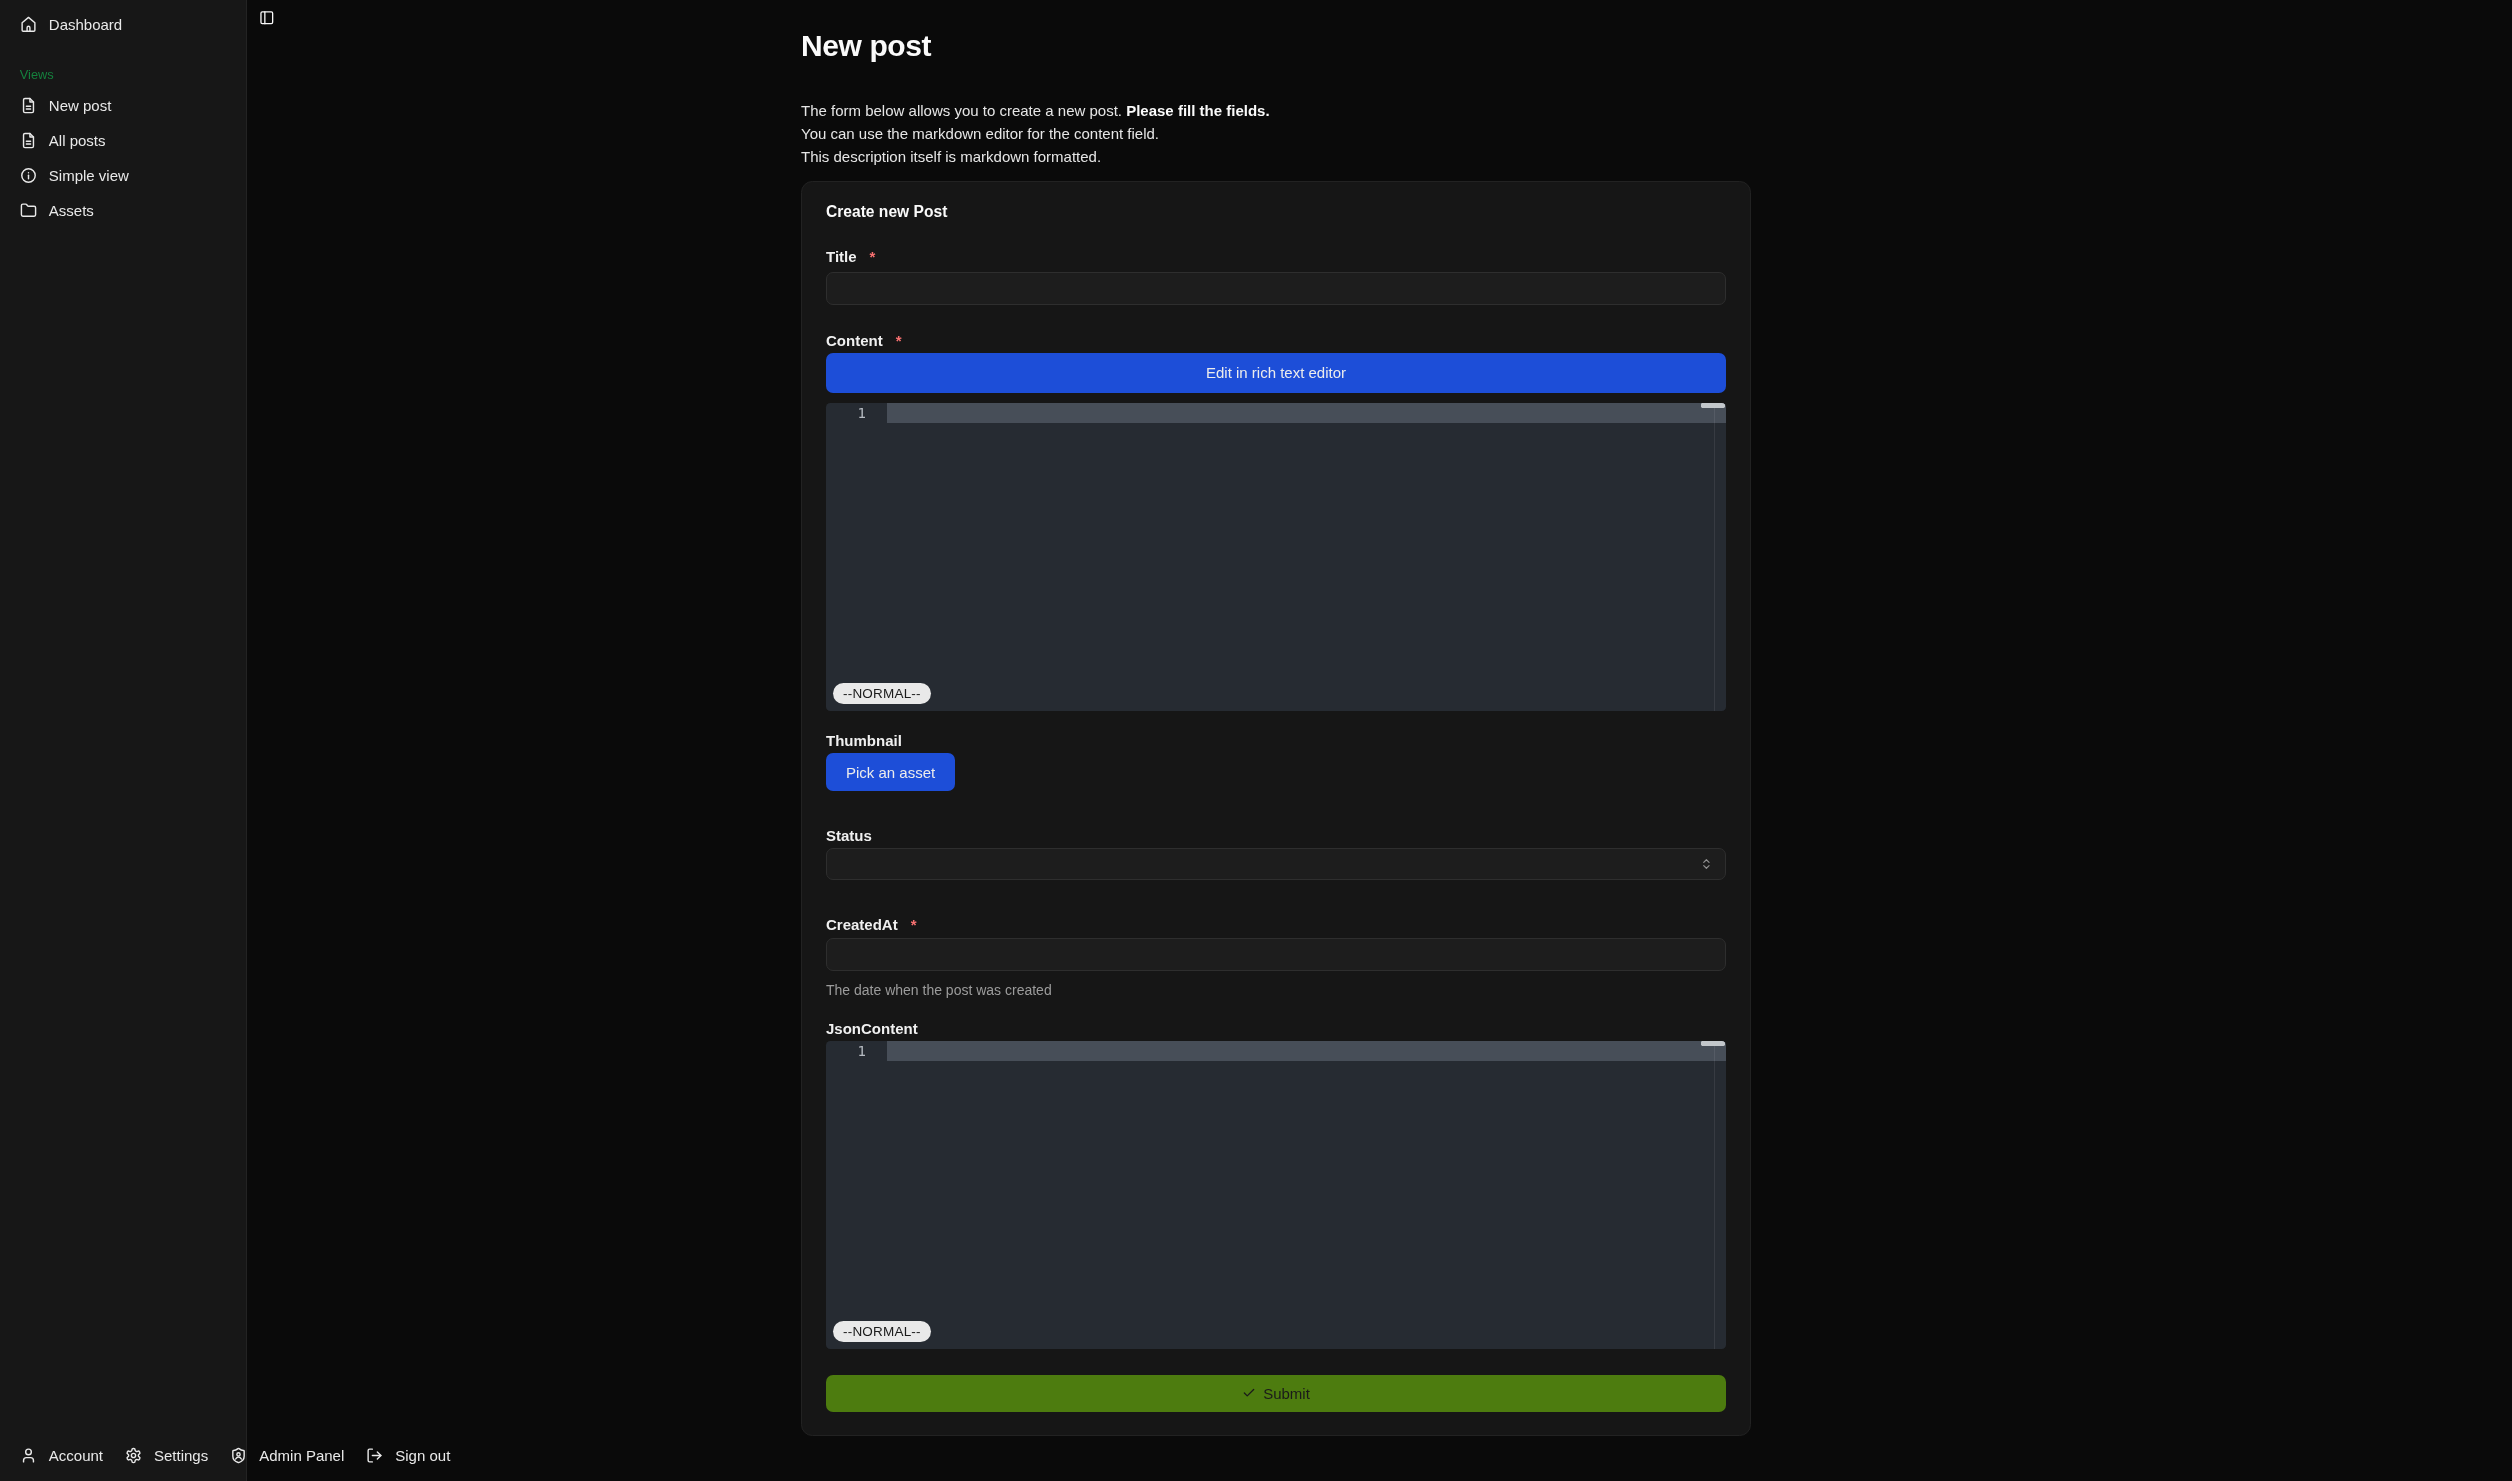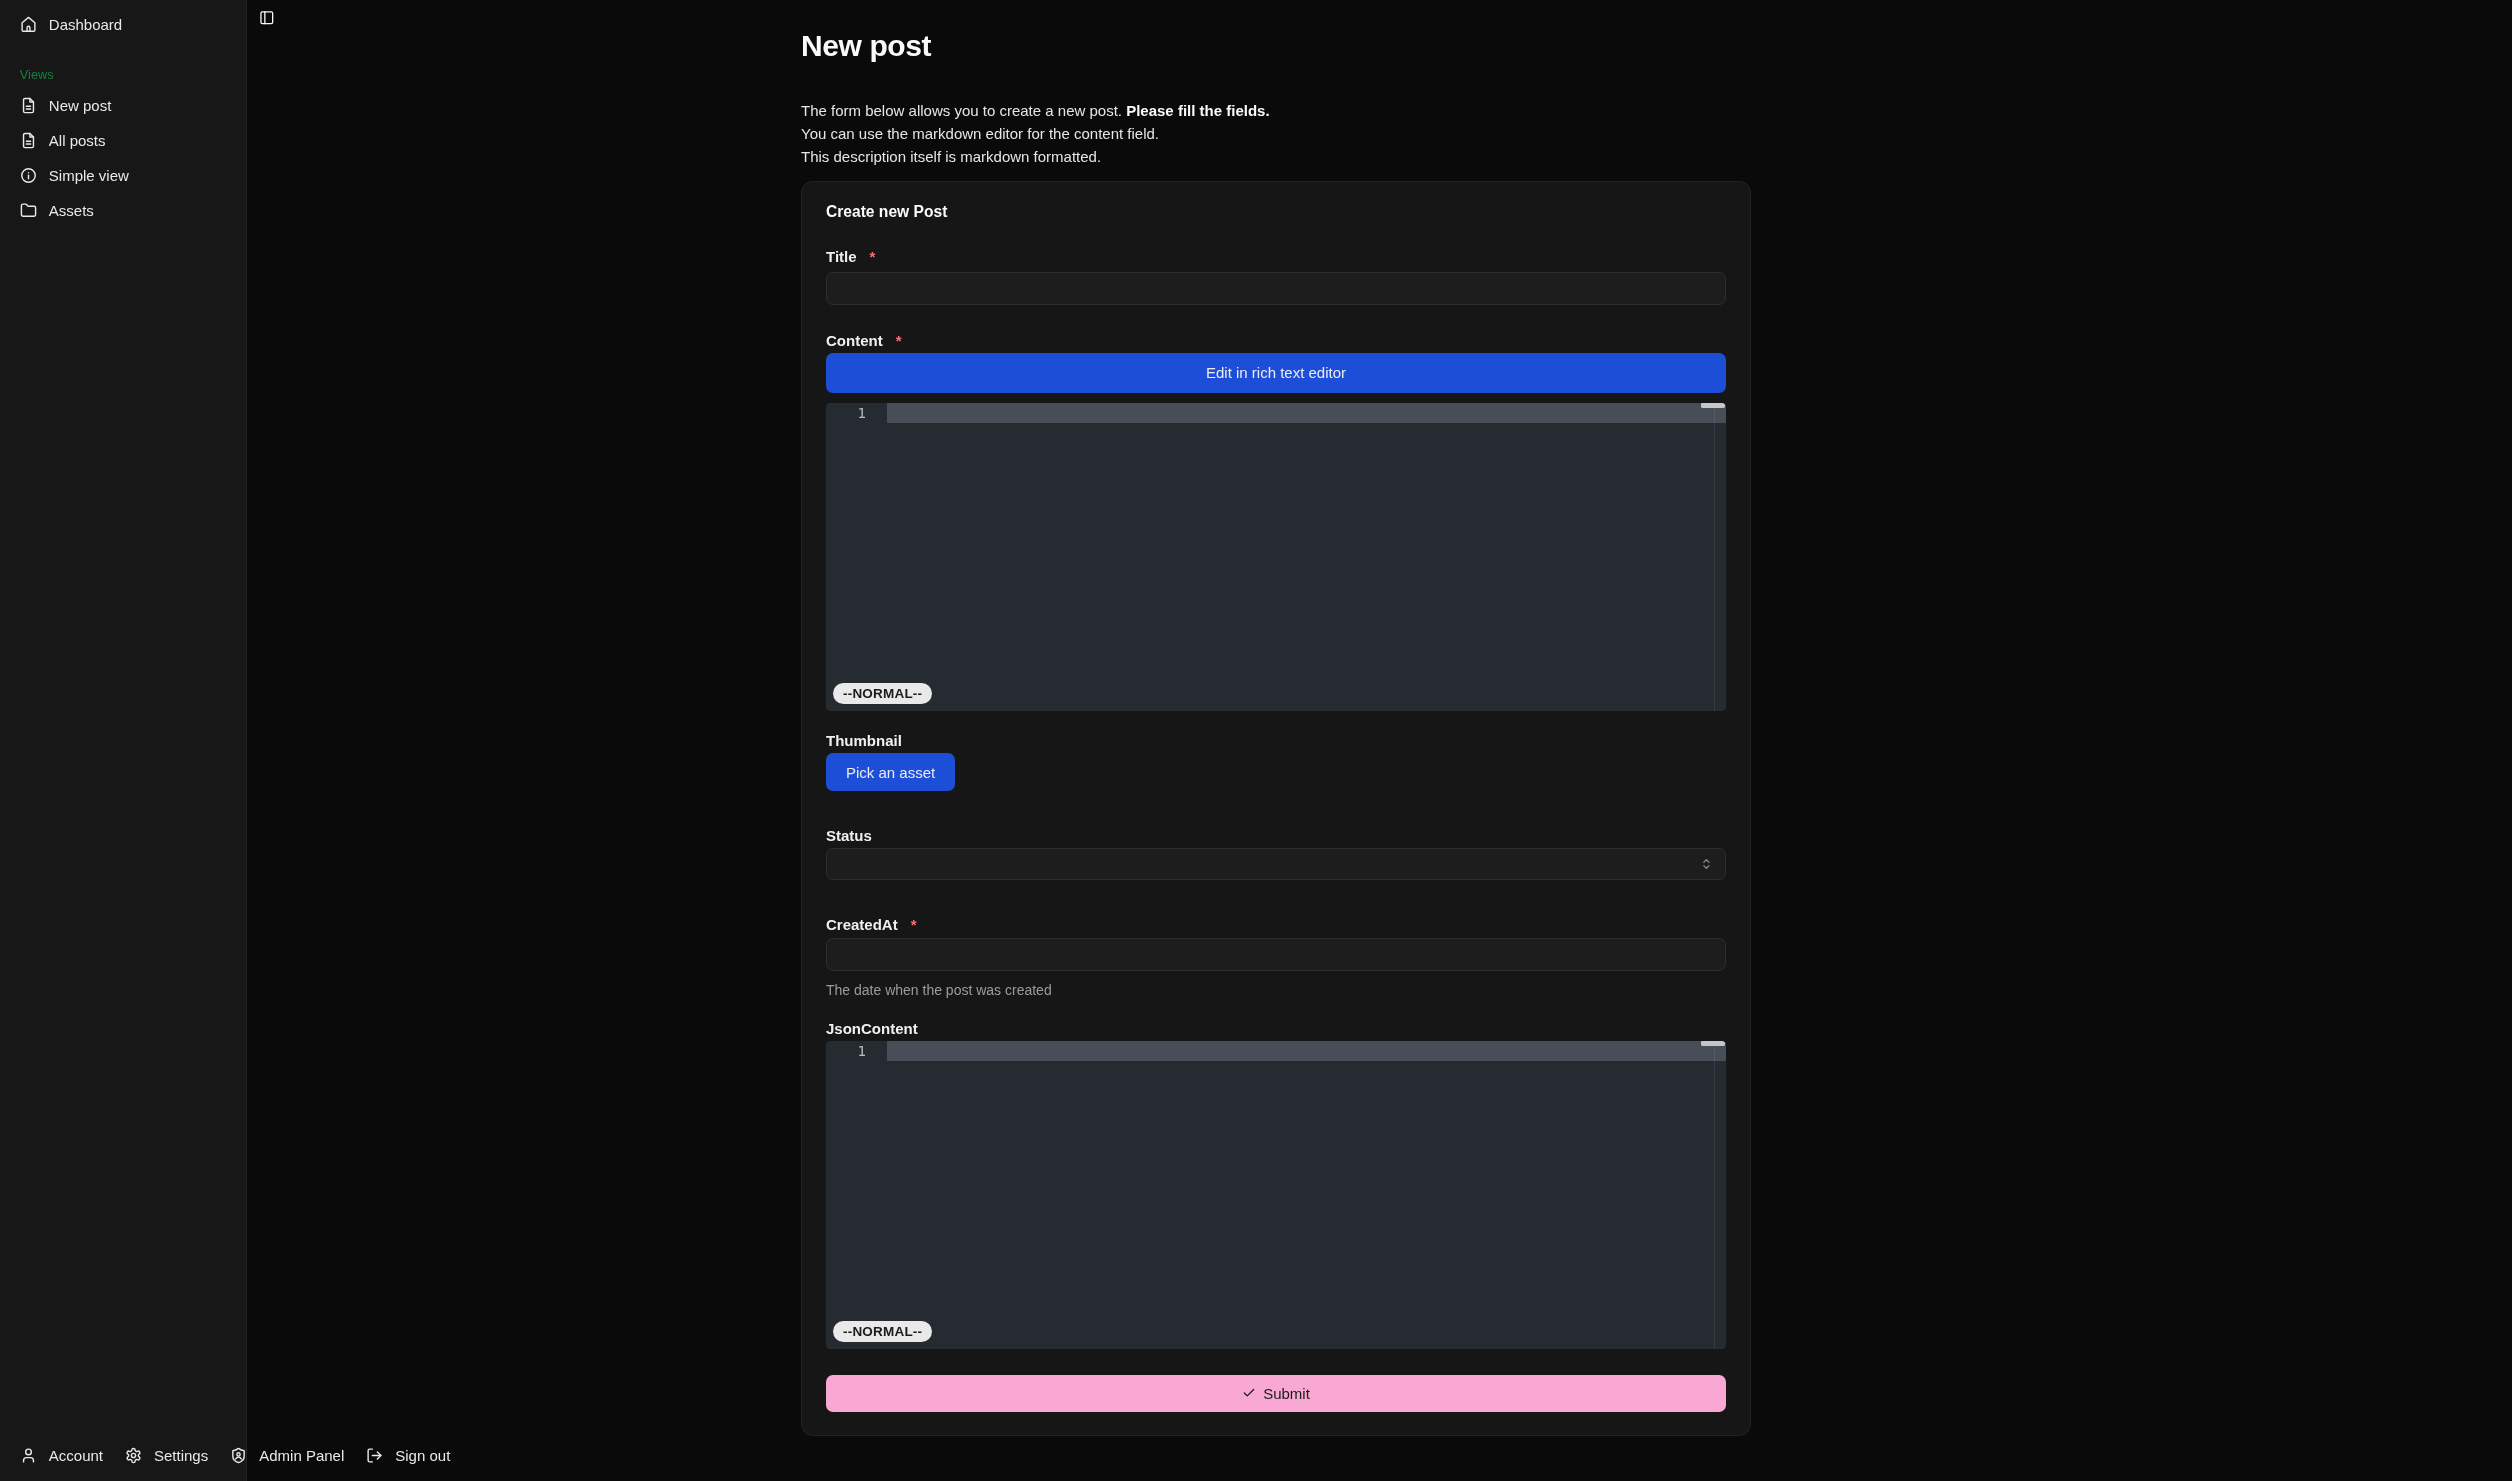--- a/index.html
+++ b/index.html
@@ -117,27 +117,27 @@
     background:rgba(255,255,255,0.08);
   }
   .editor .vthumb {
     position:absolute; top:0; right:0.7px; width:24px; height:5px;
     background:#c3c7cb; border-radius:1.4px; cursor:grab;
   }
   .mode-badge {
     position:absolute; left:7px; bottom:7px; height:21px;
     background:#e9e9e9; color:#1b1b1b; border-radius:10.6px;
     display:flex; align-items:center; padding:0 10px;
-    font-size:13.5px; font-weight:700; letter-spacing:0.2px;
+    font-size:13.5px; font-weight:400; letter-spacing:0.2px;
   }
 
   
   .submit-btn {
     margin-top:25.5px; width:100%; height:37px; border:none; cursor:pointer;
-    background:#f9a8d4; color:#1a1a1a; border-radius:7px;
+    background:#4d7c0f; color:#1a1a1a; border-radius:7px;
     display:flex; align-items:center; justify-content:center; gap:7px;
     font-size:15px; font-weight:500; font-family:inherit;
   }
   .submit-btn svg { width:14px; height:14px; stroke:#1a1a1a; }
 </style>
 </head>
 <body>
 
 <aside class="sidebar">
 

